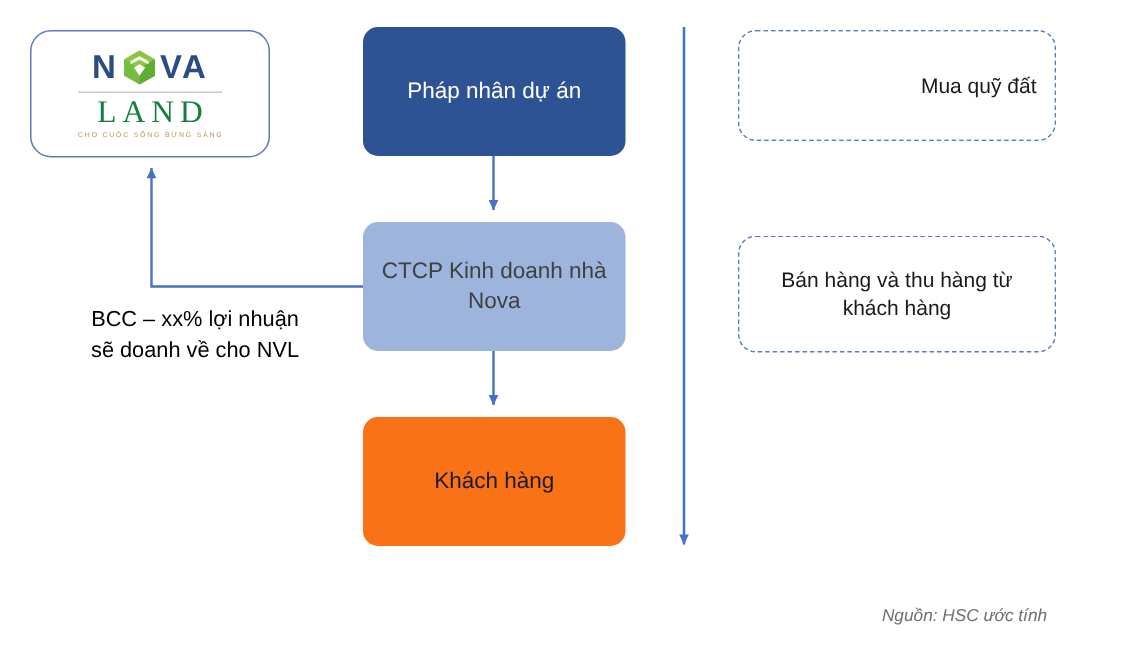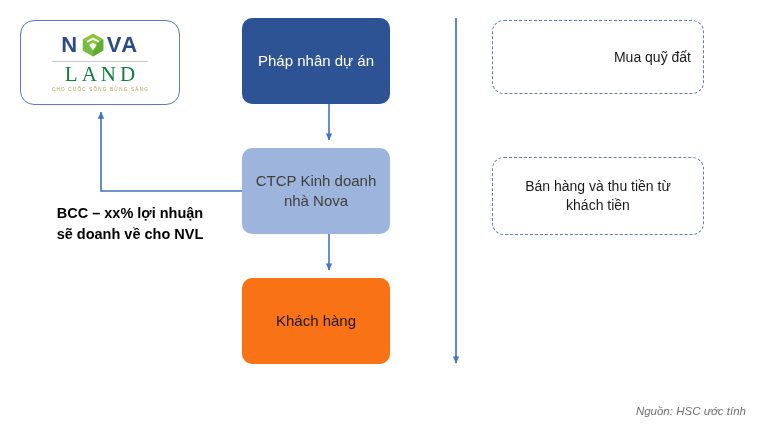--- a/index.html
+++ b/index.html
@@ -78,21 +78,21 @@
     font-size: 4.6px;
     letter-spacing: 1.2px;
     color: #B9964F;
     margin-top: 3px;
     text-indent: 1px;
   }
 
   
   .flowbox {
     left: 242px;
-    width: 148px;
+    width: 175px;
     border-radius: 10px;
     display: flex;
     align-items: center;
     justify-content: center;
     text-align: center;
     font-size: 15px;
     line-height: 1.32;
     padding: 20px 10px;
   }
   #box-phapnhan {
@@ -129,30 +129,30 @@
   }
   #note-mua { top: 20px; height: 74px; }
   #note-ban { top: 157px; height: 78px; }
 
   
   #bcc-note {
     left: 24px; top: 203px;
     width: 212px;
     text-align: center;
     font-size: 14.5px;
-    font-weight: 700;
+    font-weight: 400;
     line-height: 1.42;
     color: #000000;
   }
 
   
   #source-caption {
     left: 540px; top: 405px;
     width: 206px;
-    text-align: right;
+    text-align: center;
     font-size: 11.5px;
     font-style: italic;
     color: #6F6F6F;
   }
 
   
   #connectors {
     left: 0; top: 0;
     width: 764px; height: 438px;
     pointer-events: none;
@@ -219,21 +219,21 @@
 
   <div id="box-khachhang" class="abs flowbox">
     <span>Khách hàng</span>
   </div>
 
   <div id="note-mua" class="abs dashbox">
     <span>Mua quỹ đất</span>
   </div>
 
   <div id="note-ban" class="abs dashbox">
-    <span>Bán hàng và thu tiền từ khách tiền</span>
+    <span>Bán hàng và thu hàng từ khách hàng</span>
   </div>
 
   <div id="bcc-note" class="abs">
     <div>BCC – xx% lợi nhuận</div>
     <div>sẽ doanh về cho NVL</div>
   </div>
 
   <div id="source-caption" class="abs">Nguồn: HSC ước tính</div>
 
 </div>

